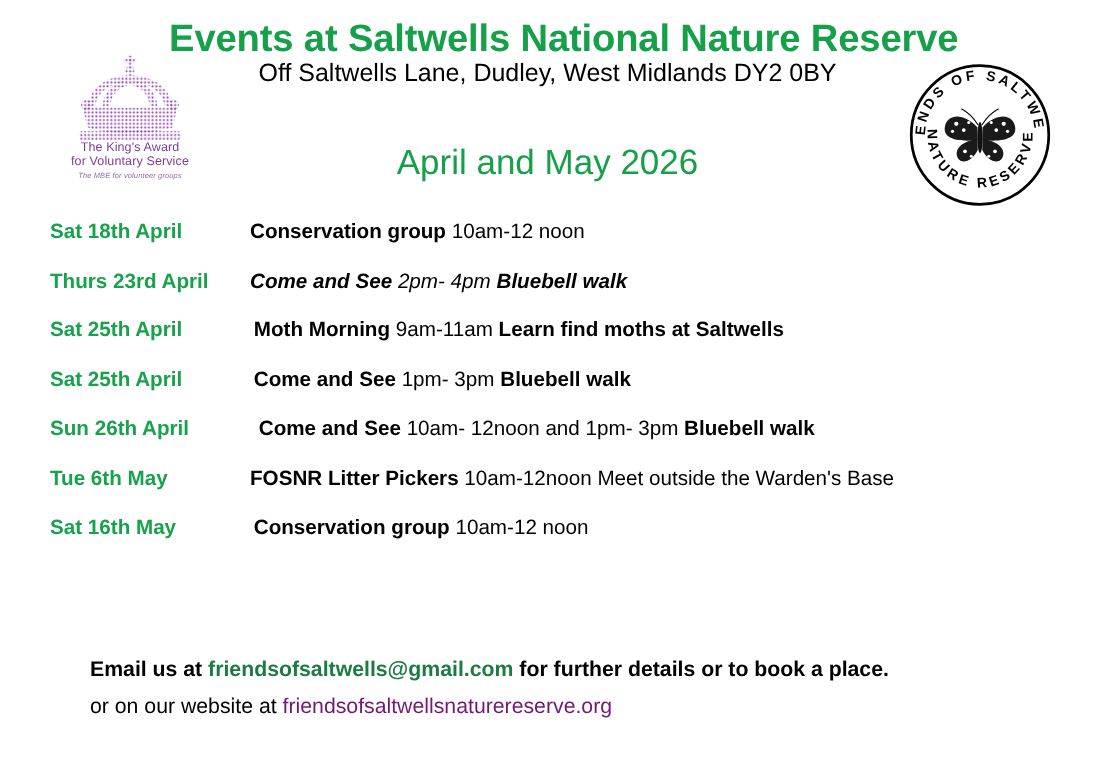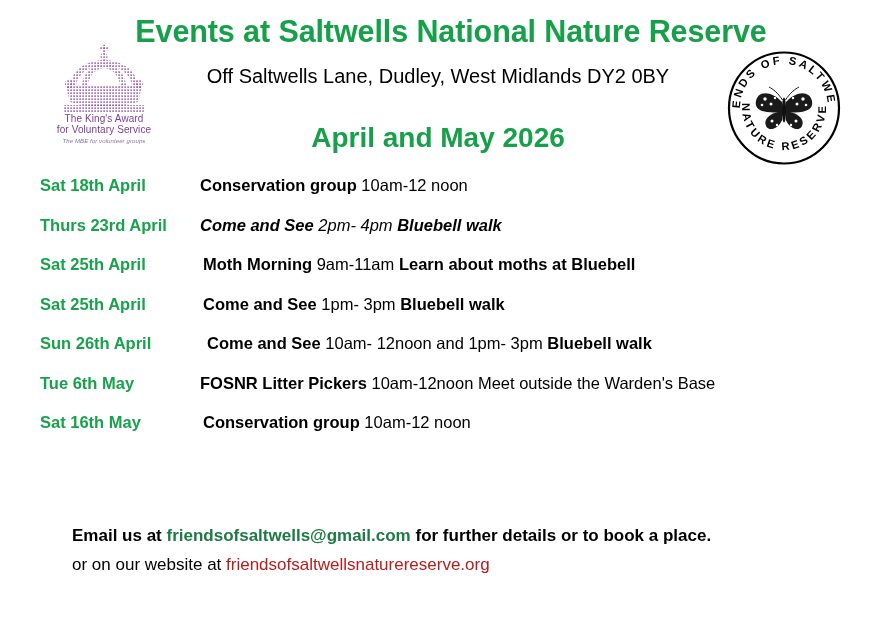--- a/index.html
+++ b/index.html
@@ -33,34 +33,34 @@
     font-size: 30.5px;
     font-weight: bold;
     color: #16A04A;
     letter-spacing: -0.1px;
     white-space: nowrap;
     margin-left: 26px;
   }
   .address {
     position: absolute;
     left: 0; right: 0;
-    top: 65px;
+    top: 48px;
     text-align: center;
     font-size: 20px;
     font-weight: normal;
     color: #000000;
     white-space: nowrap;
   }
   .period {
     position: absolute;
     left: 0; right: 0;
-    top: 122px;
+    top: 114px;
     text-align: center;
     font-size: 28px;
-    font-weight: bold;
+    font-weight: normal;
     color: #16A04A;
     white-space: nowrap;
   }
 
   
   .kings-award {
     position: absolute;
     left: 44px;
     top: 42px;
     width: 120px;
@@ -160,21 +160,21 @@
   }
   .email-link {
     color: #1E7A43;
     font-weight: bold;
   }
   .fb-link {
     color: #2E75B6;
     font-weight: normal;
   }
   .web-link {
-    color: #b91c1c;
+    color: #701a75;
     font-weight: normal;
   }
 </style>
 </head>
 <body>
 
 <div id="poster">
 
   <div class="header">
 
@@ -260,21 +260,21 @@
       <div class="event-row">
         <div class="ev-date">Sat 18th April</div>
         <div class="ev-body" style="left: 200px;"><span class="ev-title">Conservation group</span> <span class="ev-time">10am-12 noon</span></div>
       </div>
       <div class="event-row">
         <div class="ev-date">Thurs 23rd April</div>
         <div class="ev-body" style="left: 200px; font-style: italic;"><span class="ev-title">Come and See</span> <span class="ev-time">2pm- 4pm</span>  <span class="ev-note">Bluebell walk</span></div>
       </div>
       <div class="event-row">
         <div class="ev-date">Sat 25th April</div>
-        <div class="ev-body" style="left: 203px;"><span class="ev-title">Moth Morning</span> <span class="ev-time">9am-11am</span>  <span class="ev-note">Learn about moths at Bluebell</span></div>
+        <div class="ev-body" style="left: 203px;"><span class="ev-title">Moth Morning</span> <span class="ev-time">9am-11am</span>  <span class="ev-note">Learn find moths at Saltwells</span></div>
       </div>
       <div class="event-row">
         <div class="ev-date">Sat 25th April</div>
         <div class="ev-body" style="left: 203px;"><span class="ev-title">Come and See</span> <span class="ev-time">1pm- 3pm</span>  <span class="ev-note">Bluebell walk</span></div>
       </div>
       <div class="event-row">
         <div class="ev-date">Sun 26th April</div>
         <div class="ev-body" style="left: 207px;"><span class="ev-title">Come and See</span> <span class="ev-time">10am- 12noon and 1pm- 3pm</span>  <span class="ev-note">Bluebell walk</span></div>
       </div>
       <div class="event-row">

